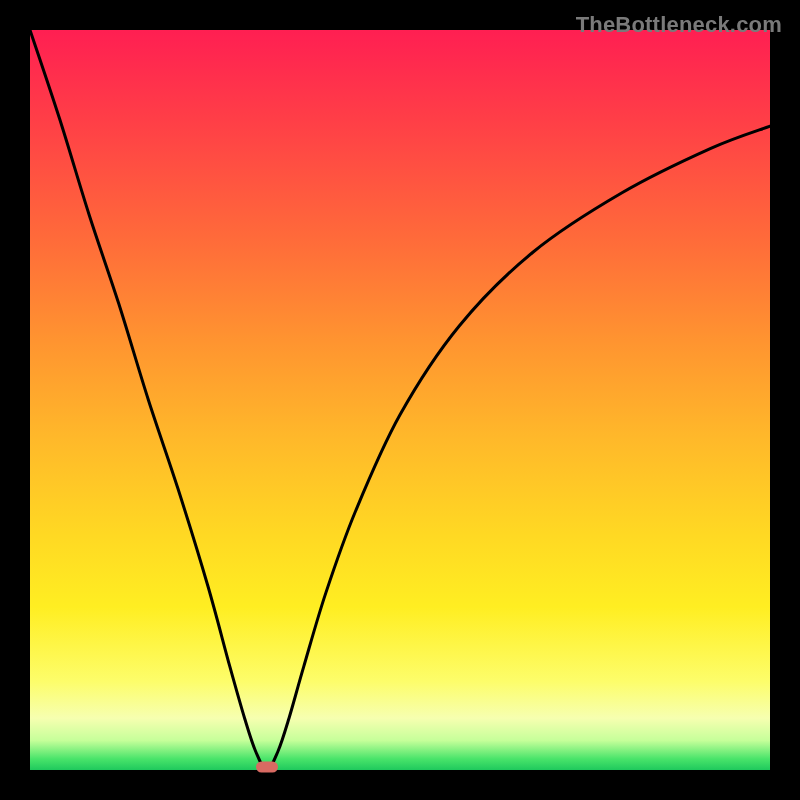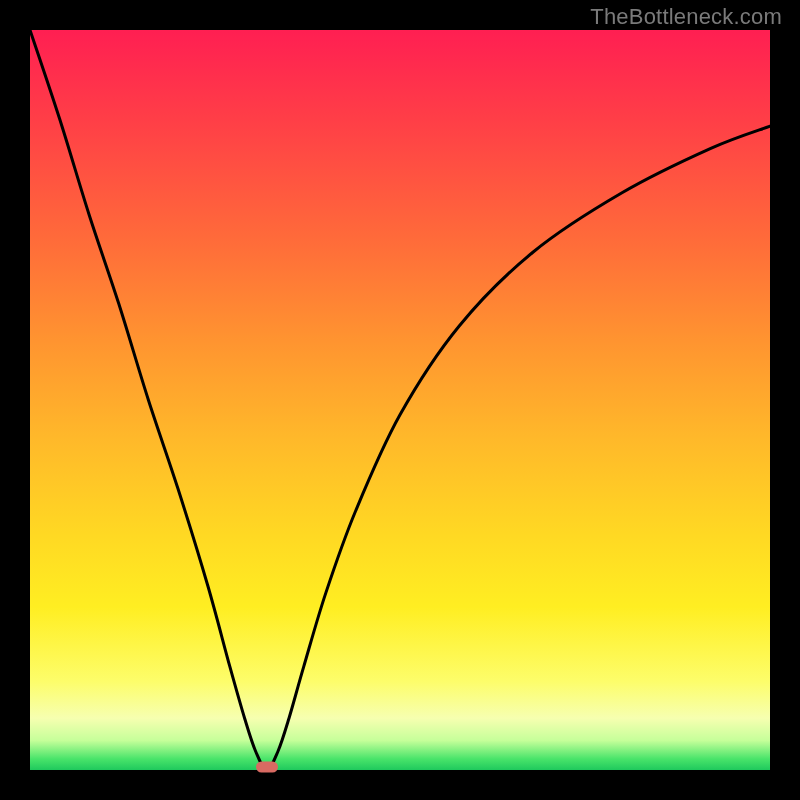--- a/index.html
+++ b/index.html
@@ -12,25 +12,25 @@
     font-family: Arial, Helvetica, sans-serif;
   }
   .frame {
     position: relative;
     width: 800px;
     height: 800px;
     background: #000;
   }
   .watermark {
     position: absolute;
-    top: 4px;
+    top: 12px;
     right: 18px;
     color: #7a7a7a;
     font-size: 22px;
-    font-weight: 400;
+    font-weight: 700;
     letter-spacing: 0.2px;
     z-index: 10;
     margin-left: 25px;
   }
   .plot-area {
     position: absolute;
     left: 30px;
     top: 30px;
     width: 740px;
     height: 740px;

